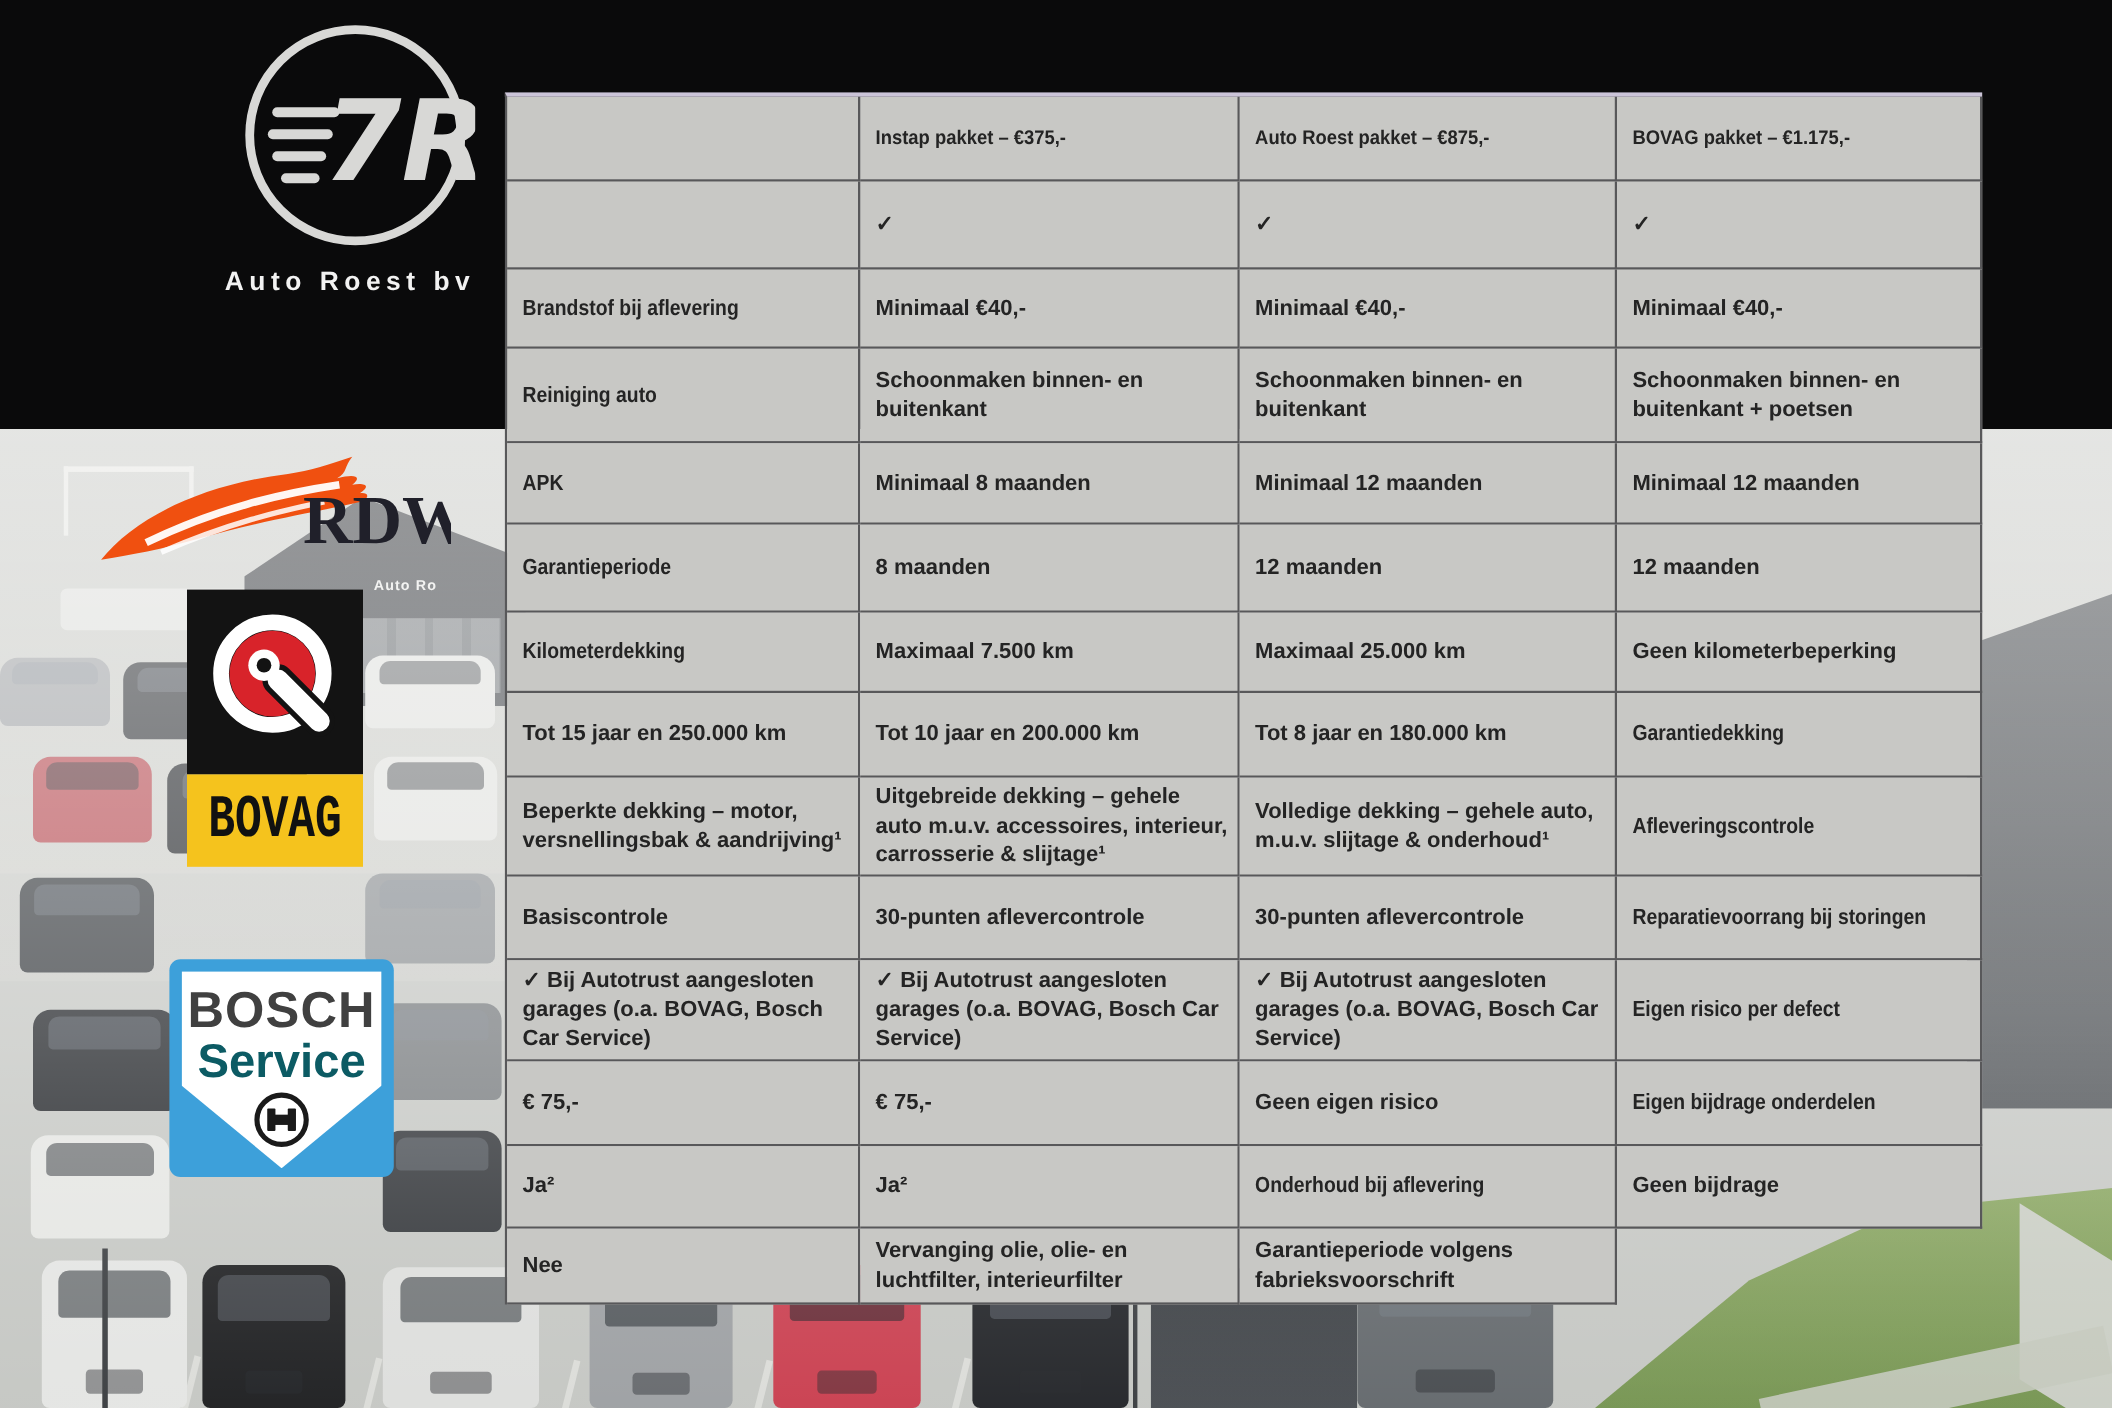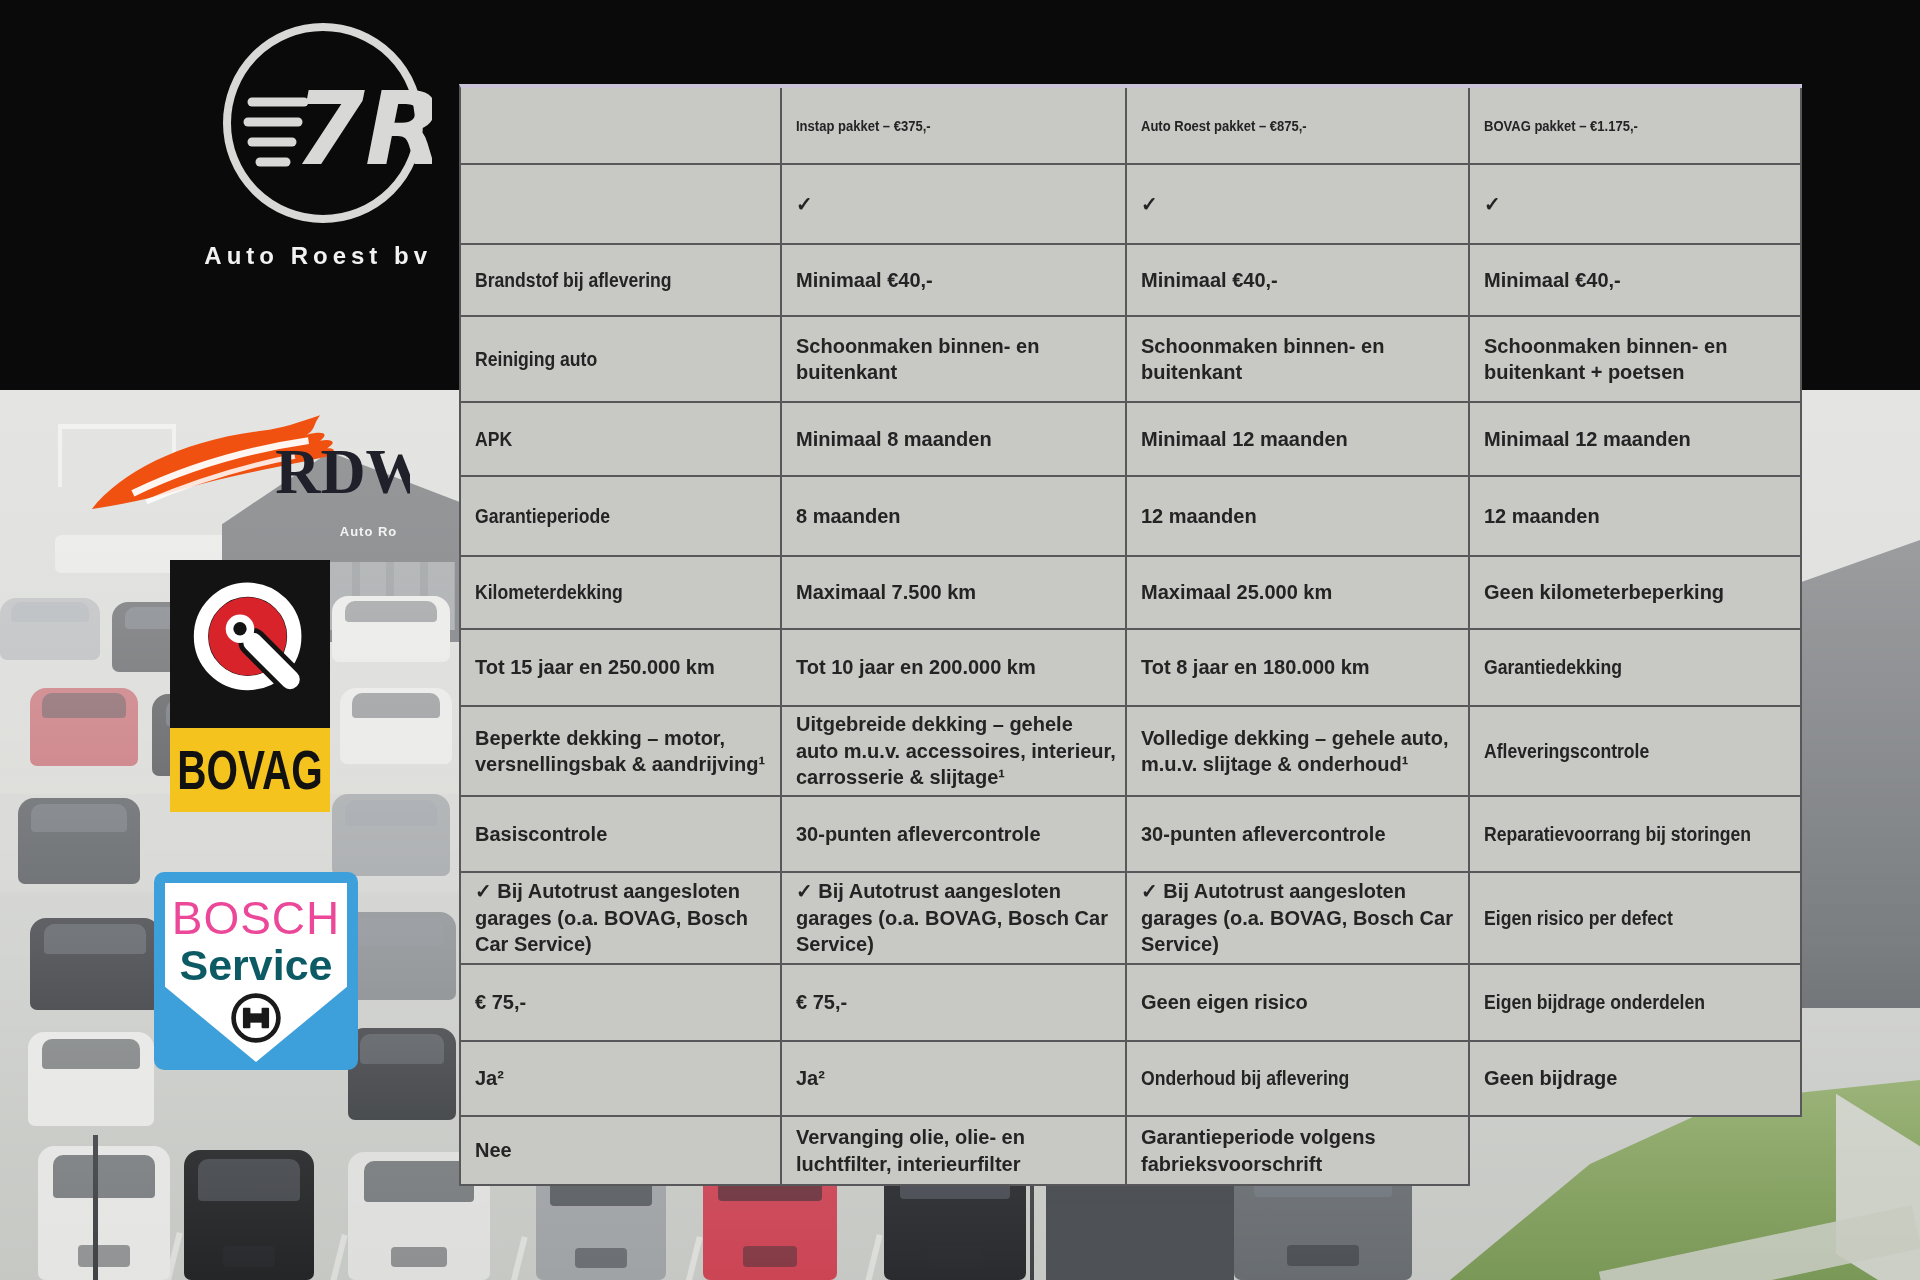--- a/index.html
+++ b/index.html
@@ -47,39 +47,39 @@
     background:linear-gradient(180deg,rgba(255,255,255,.55),rgba(255,255,255,.38) 40%,
       rgba(255,255,255,.28) 62%,rgba(255,255,255,.12) 86%,rgba(255,255,255,.06));}
 
   
   .top-band{left:0;top:0;width:1920px;height:390px;background:#0a0a0b;}
   .brand{left:62px;top:14px;width:370px;text-align:right;}
   .brand-name{margin-top:6px;color:#f2f2f2;font-size:24px;font-weight:bold;letter-spacing:5px;}
 
   
   .rdw{left:88px;top:410px;width:322px;height:112px;}
-  .bovag{left:170px;top:560px;width:160px;height:192px;}
+  .bovag{left:170px;top:536px;width:160px;height:192px;font-family:Liberation Mono, monospace;}
   .bovag-top{height:168px;background:#131313;display:flex;align-items:center;justify-content:center;}
   .bovag-bottom{height:84px;background:#f5c31d;display:flex;align-items:center;justify-content:center;}
   .bovag-word{font-size:44px;font-weight:900;color:#111;transform:scale(.92,1.25);letter-spacing:0;}
   .bosch{left:154px;top:872px;width:204px;height:198px;background:#3da0da;border-radius:10px;}
   .bosch-shield{position:absolute;left:11px;right:11px;top:11px;bottom:8px;background:#fff;
     clip-path:polygon(0 0,100% 0,100% 58%,50% 100%,0 58%);text-align:center;}
-  .bosch-word{font-size:46px;font-weight:400;color:#ec4899;letter-spacing:1px;margin-top:8px;}
+  .bosch-word{font-size:46px;font-weight:700;color:#404040;letter-spacing:1px;margin-top:8px;}
   .bosch-service{font-size:43px;font-weight:700;color:#0c5b64;margin-top:-4px;}
 
   
   .pkg-table{left:459px;top:84px;display:grid;
     grid-template-columns:321px 345px 343px 332px;
     grid-template-rows:77px 80px 72px 86px 74px 80px 73px 77px 90px 76px 92px 77px 75px 69px;
     border-top:4px solid #cbc4d8;border-left:2px solid #58585a;}
   .cell{display:flex;align-items:center;background:#c8c8c5;color:#242424;font-weight:bold;
     border-right:2px solid #58585a;border-bottom:2px solid #58585a;
     padding:8px 8px 8px 14px;box-sizing:border-box;}
-  .header-cell{font-size:14px;}
+  .header-cell{font-size:18px;}
   .header-cell span{display:inline-block;white-space:nowrap;transform:scaleX(.93);transform-origin:0 50%;}
   .label-cell{font-size:20px;}
   .label-cell span{display:inline-block;white-space:nowrap;transform:scaleX(.88);transform-origin:0 50%;}
   .value-cell{font-size:20px;line-height:1.32;}
 </style>
 </head>
 <body>
 
 <div class="stage">
 

